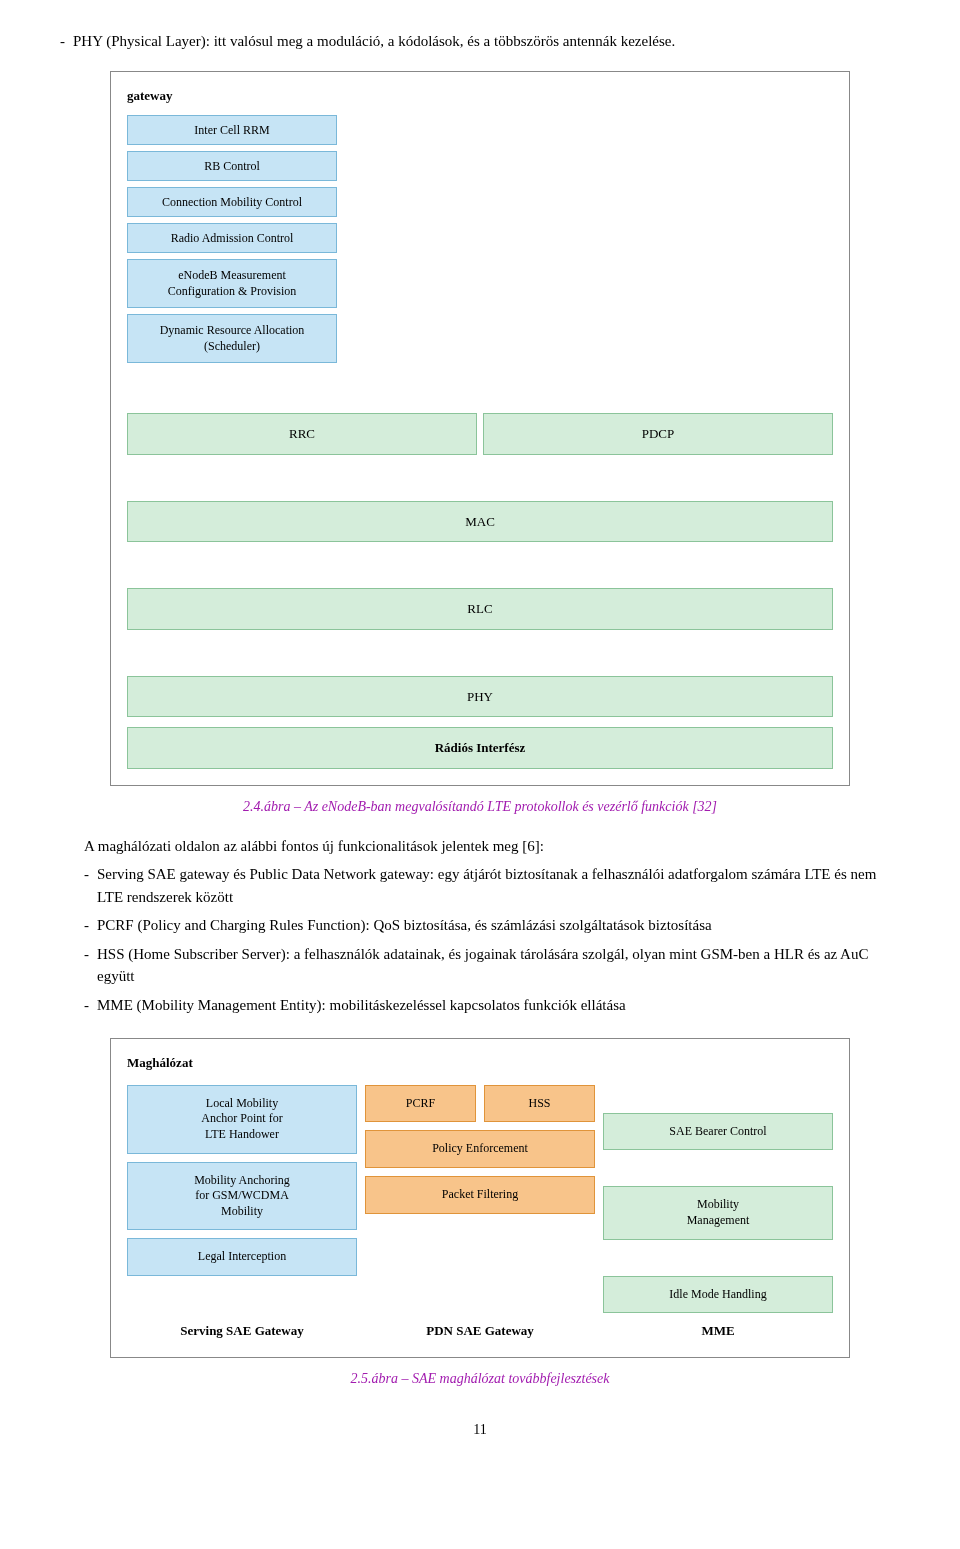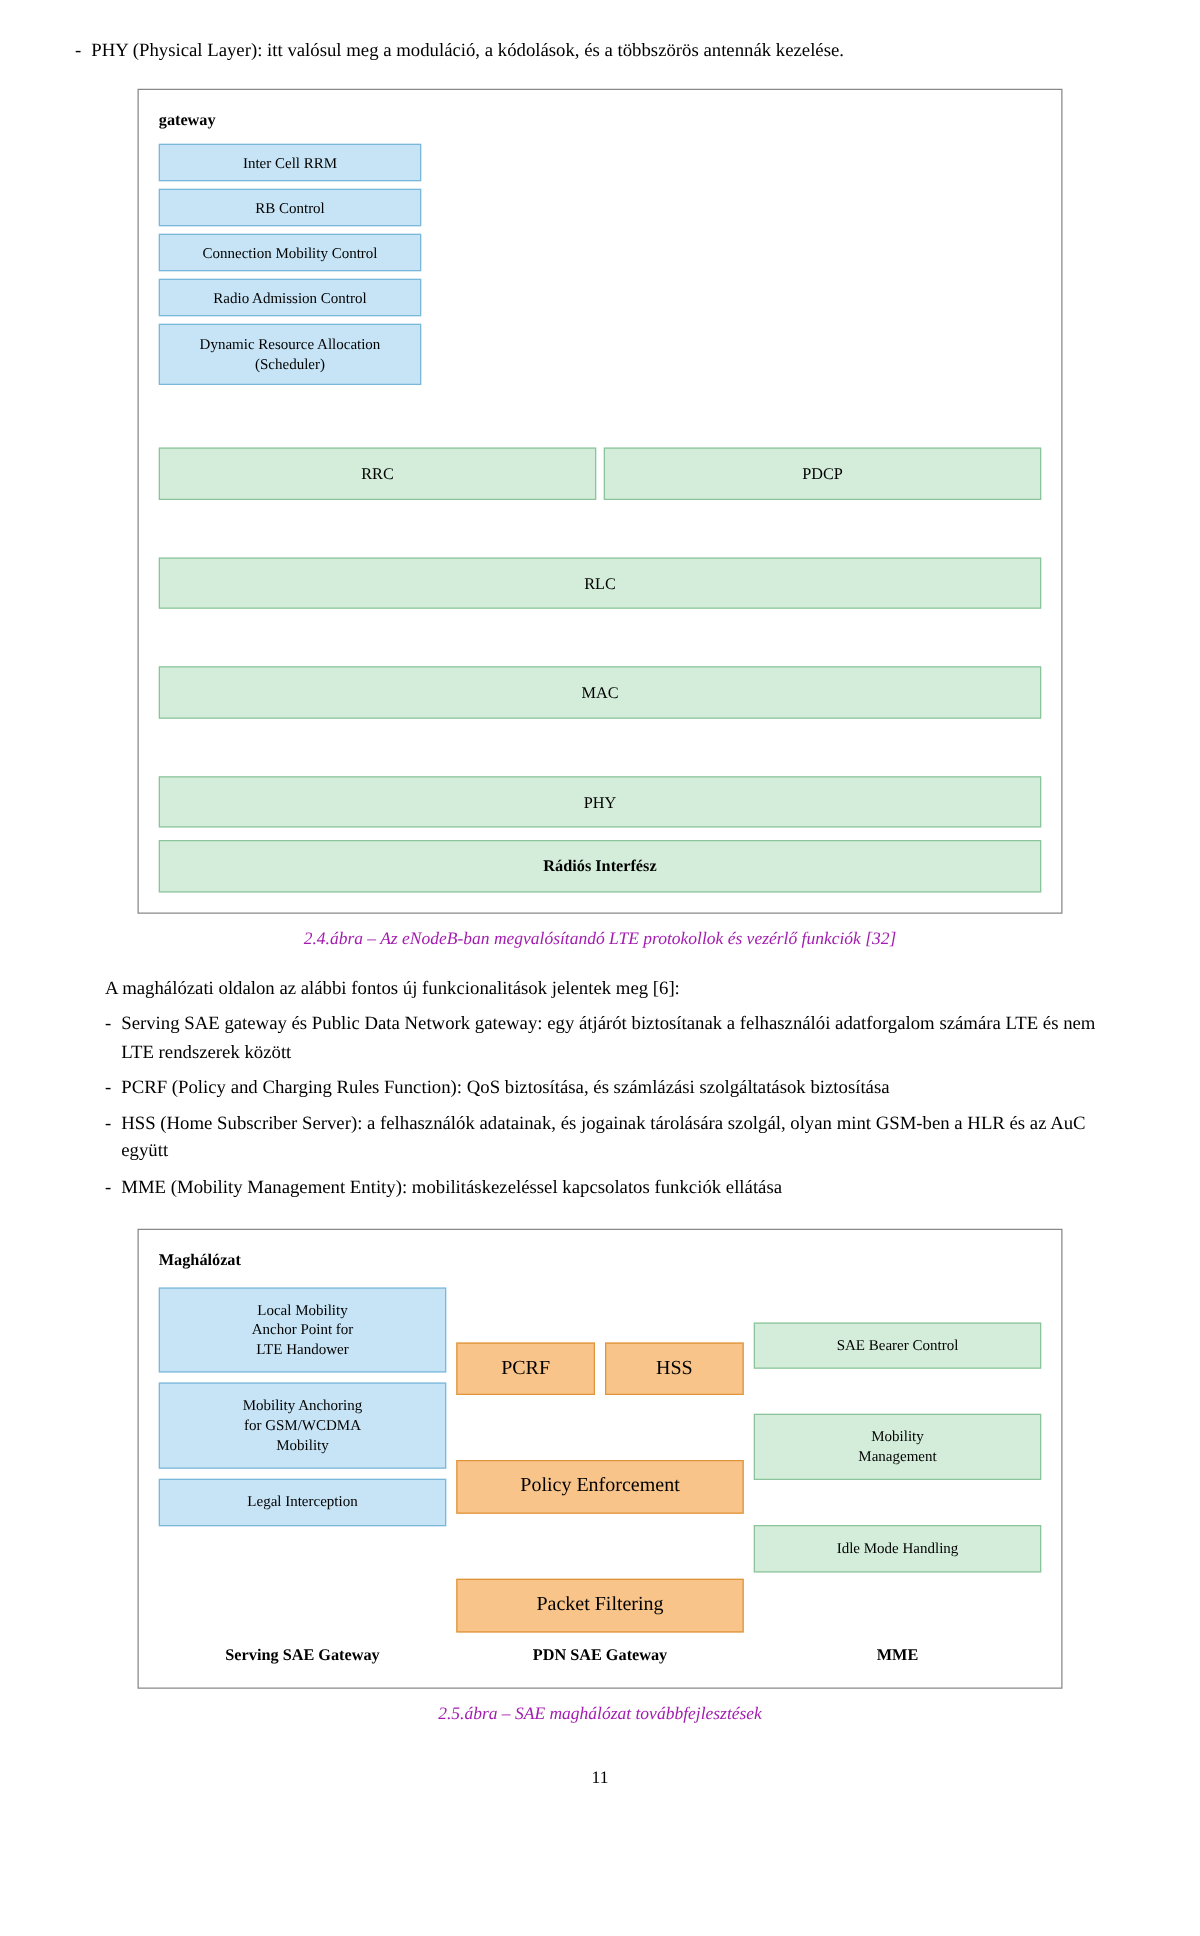--- a/index.html
+++ b/index.html
@@ -128,23 +128,22 @@
       text-align: center;
       padding: 10px 6px;
       font-size: 12px;
       line-height: 1.3;
     }
     .sae-box-orange {
       background: #f8c48a;
       border: 1px solid #e0943a;
       text-align: center;
       padding: 10px 6px;
-      font-size: 16px;
-      line-height: 1.3;
-      margin-top: 44px;
+      font-size: 12px;
+      line-height: 1.3;
     }
     .sae-box-green {
       background: #d4edda;
       border: 1px solid #8bc49a;
       text-align: center;
       padding: 10px 6px;
       font-size: 12px;
       line-height: 1.3;
       margin-top: 28px;
     }
@@ -180,32 +179,33 @@
 </ul>
 
 <div class="enodeb-diagram">
   <div class="enodeb-label">gateway</div>
   <div class="enodeb-inner">
     <div class="enodeb-left">
       <div class="enodeb-box">Inter Cell RRM</div>
       <div class="enodeb-box">RB Control</div>
       <div class="enodeb-box">Connection Mobility Control</div>
       <div class="enodeb-box">Radio Admission Control</div>
+      <div class="enodeb-box-tall">eNodeB Measurement<br>Configuration &amp; Provision</div>
       <div class="enodeb-box-tall">Dynamic Resource Allocation<br>(Scheduler)</div>
     </div>
     <div class="enodeb-right">
       <div class="enodeb-right-top">
         <div class="enodeb-right-box">RRC</div>
         <div class="enodeb-right-box">PDCP</div>
       </div>
       <div class="enodeb-right-top">
+        <div class="enodeb-right-box" style="flex:1;">MAC</div>
+      </div>
+      <div class="enodeb-right-top">
         <div class="enodeb-right-box" style="flex:1;">RLC</div>
-      </div>
-      <div class="enodeb-right-top">
-        <div class="enodeb-right-box" style="flex:1;">MAC</div>
       </div>
       <div class="enodeb-right-top">
         <div class="enodeb-right-box" style="flex:1;">PHY</div>
       </div>
       <div class="enodeb-radio">Rádiós Interfész</div>
     </div>
   </div>
 </div>
 
 <div class="figure-area">

